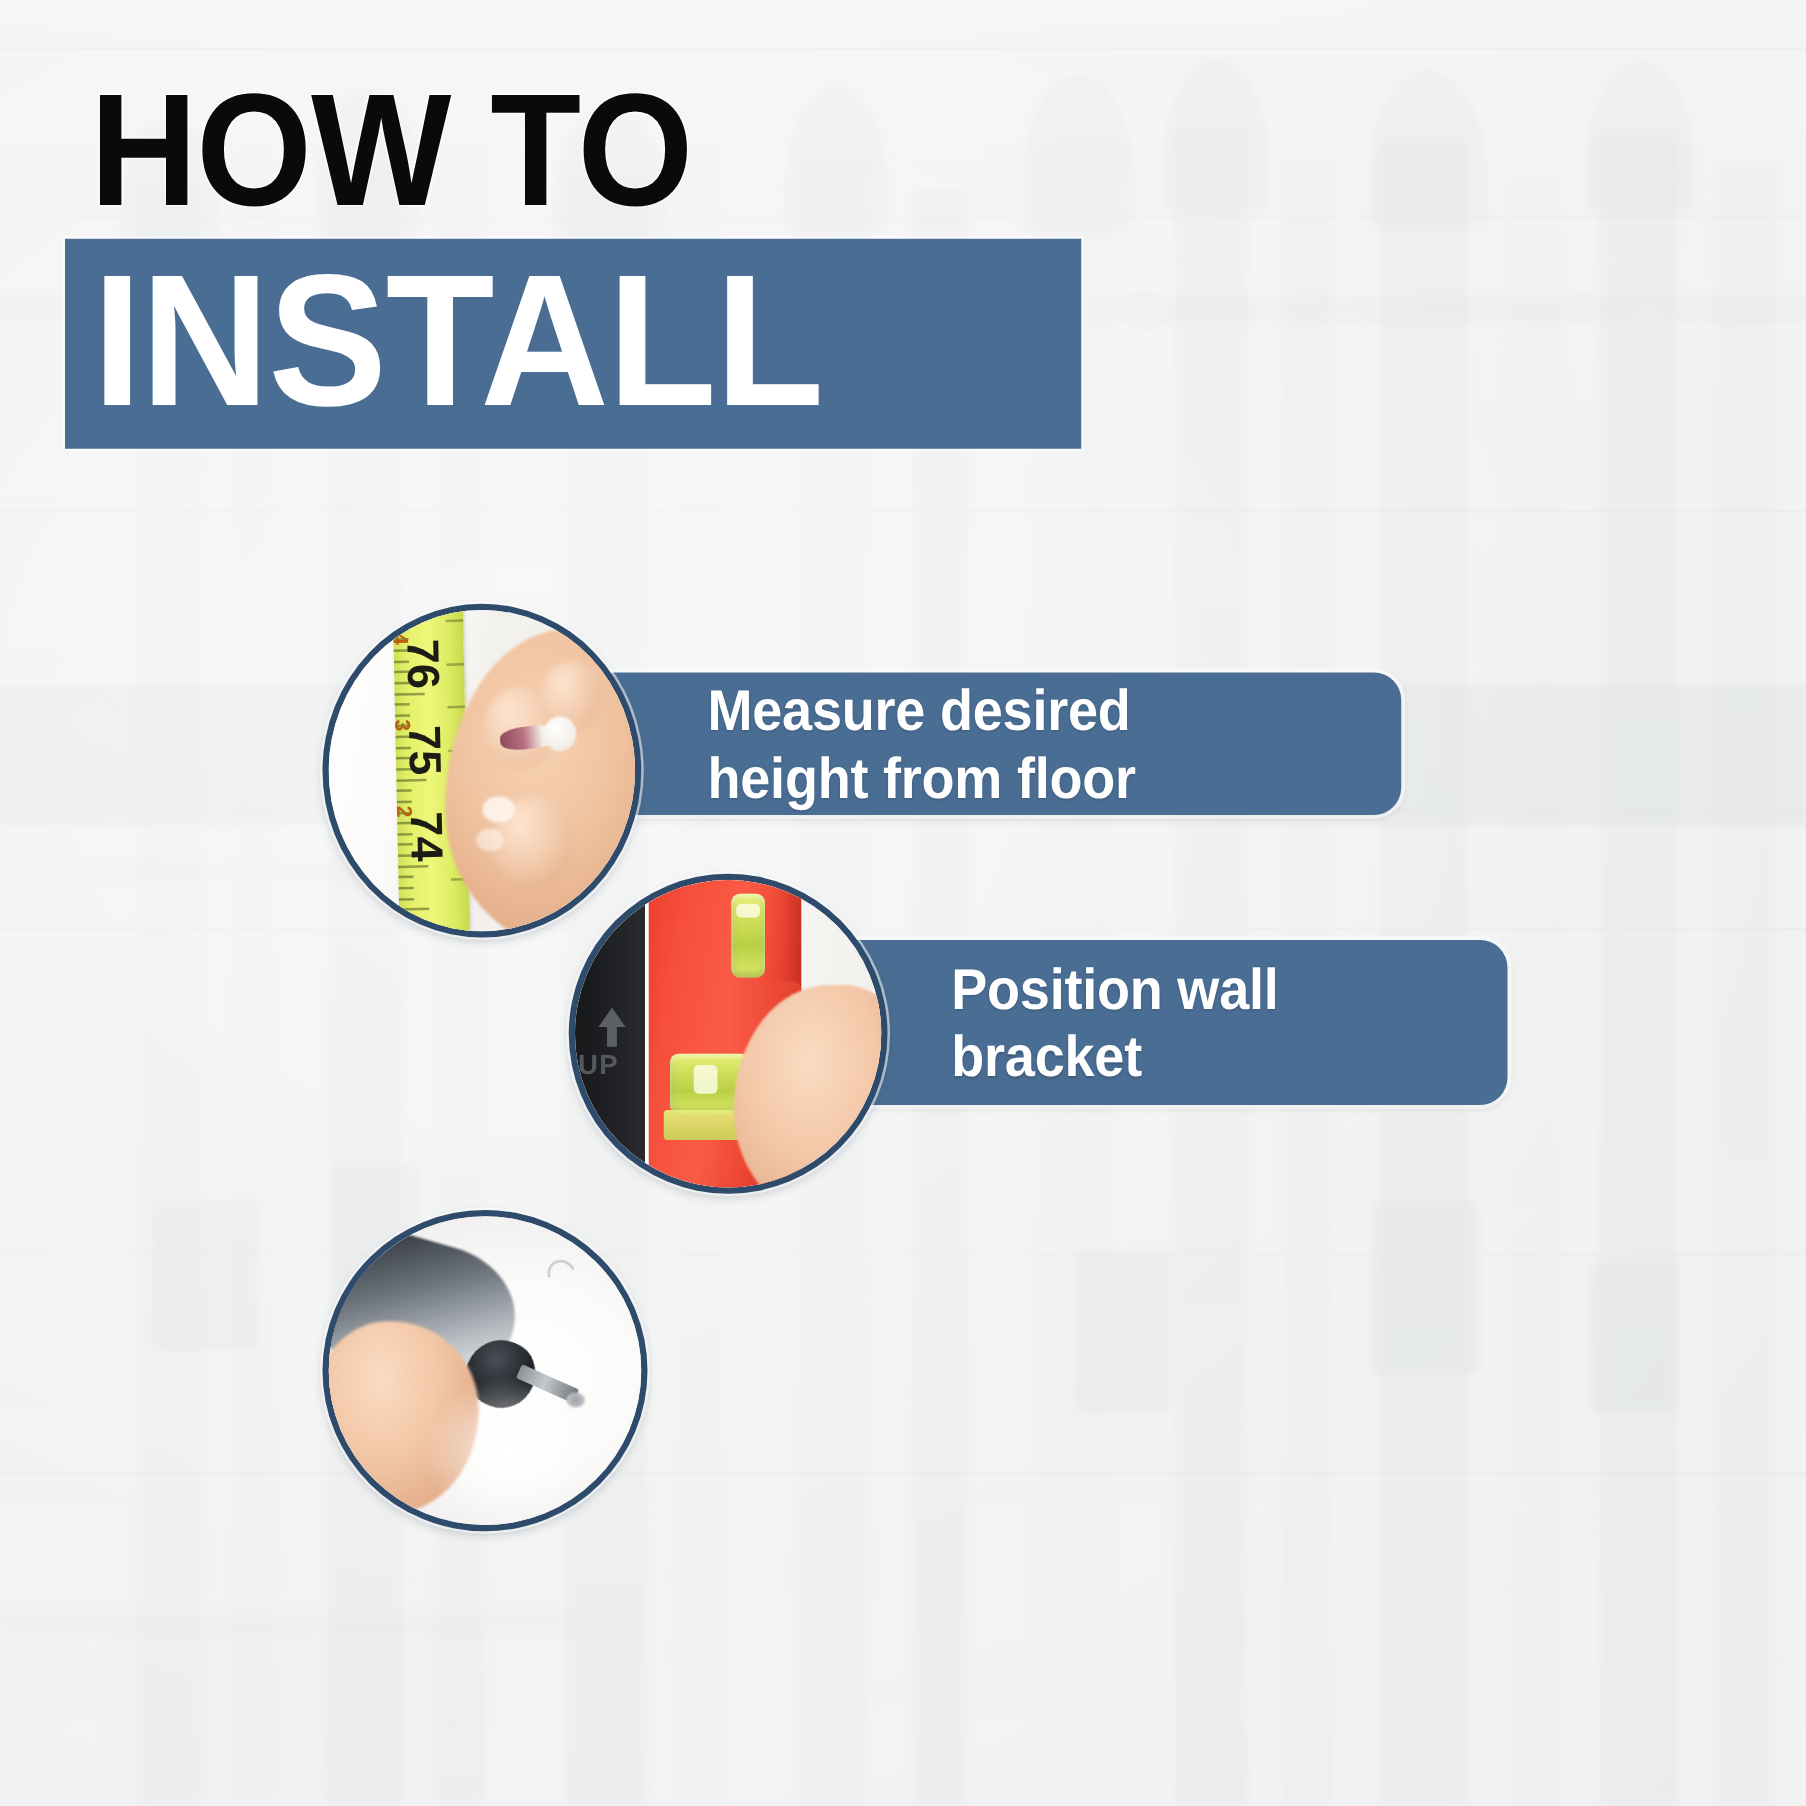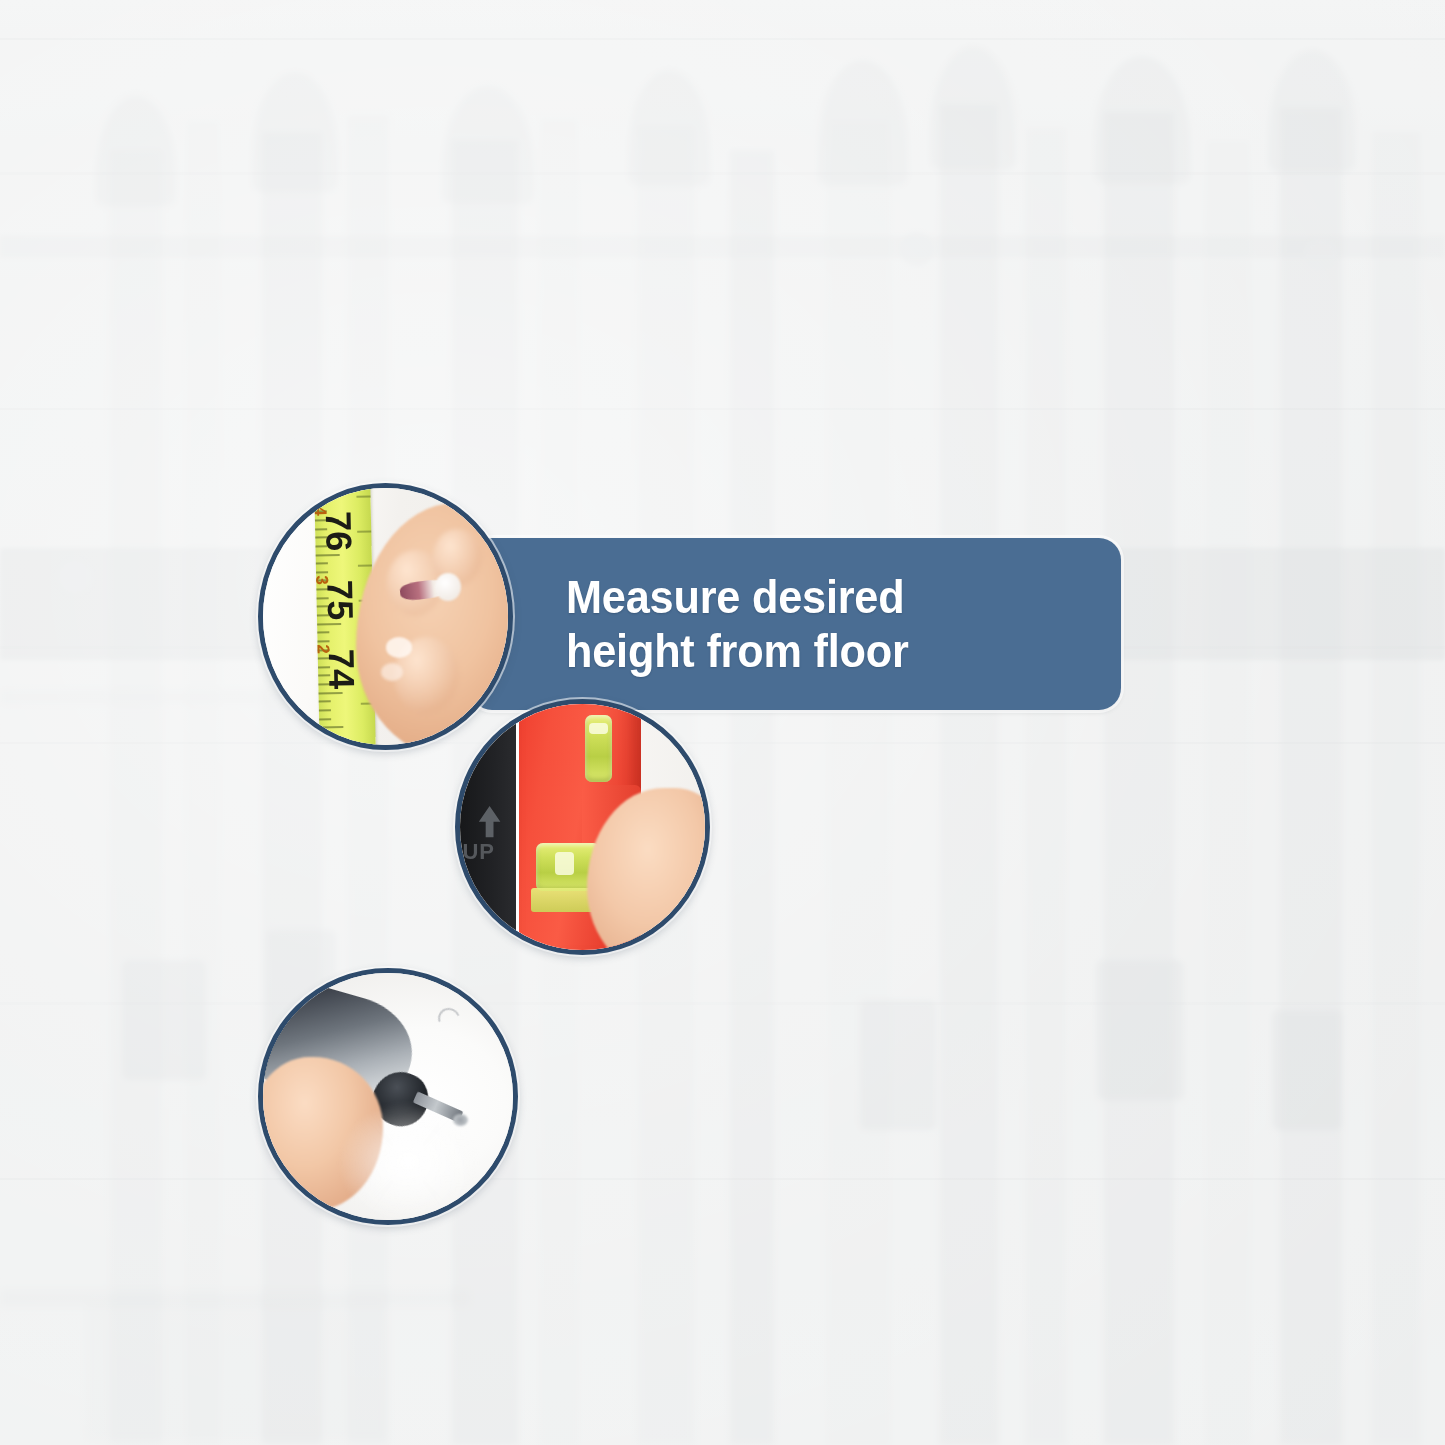--- a/index.html
+++ b/index.html
@@ -263,22 +263,28 @@
     <div class="binding" style="left:122px;top:960px;width:84px;height:120px;"></div>
     <div class="binding" style="left:266px;top:930px;width:70px;height:110px;"></div>
     <div class="binding" style="left:860px;top:1000px;width:76px;height:130px;"></div>
     <div class="binding" style="left:1096px;top:960px;width:88px;height:140px;"></div>
     <div class="binding" style="left:1272px;top:1010px;width:70px;height:120px;"></div>
 
     <div class="bg-veil"></div>
     <div class="bg-veil2"></div>
   </div>
 
-
-  <div class="pill" style="left:470px;top:538px;width:651px;height:172px;padding-left:96px;">
+  <div class="headline">
+    <div class="how-to">HOW TO</div>
+    <div class="install-band">
+      <div class="install">INSTALL</div>
+    </div>
+  </div>
+
+  <div class="pill" style="left:470px;top:538px;width:651px;height:114px;padding-left:96px;">
     <span class="pill-text">Measure desired
 height from floor</span>
   </div>
 
   <div class="photo" style="left:258px;top:483px;width:245px;height:257px;">
     <div class="photo-inner">
       <div class="p1-wall"></div>
 
       <div class="tape">
 
@@ -333,20 +339,24 @@
         <div class="knuckle" style="left:40%;top:10%;width:26%;height:22%;"></div>
         <div class="knuckle" style="left:20%;top:52%;width:34%;height:30%;"></div>
       </div>
       <div class="pencil"></div>
       <div class="pencil-tip"></div>
       <div class="nail1"></div>
       <div class="nail2"></div>
     </div>
   </div>
 
+  <div class="pill" style="left:665px;top:752px;width:541px;height:132px;padding-left:96px;">
+    <span class="pill-text">Position wall
+bracket</span>
+  </div>
 
   <div class="photo" style="left:455px;top:699px;width:245px;height:246px;">
     <div class="photo-inner">
       <div class="p2-wall"></div>
       <div class="p2-black"></div>
       <div class="p2-whitegap"></div>
 
       <svg class="p2-uparrow" viewBox="0 0 40 40">
         <path d="M20 4 L31 20 L24 20 L24 36 L16 36 L16 20 L9 20 Z" fill="#5d6166"></path>
       </svg>

